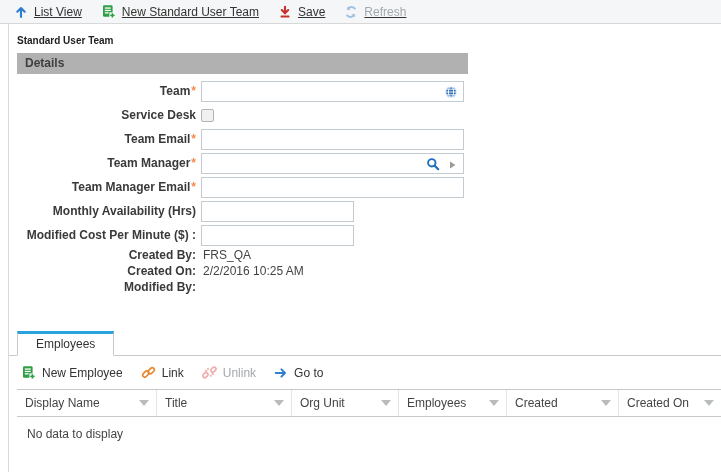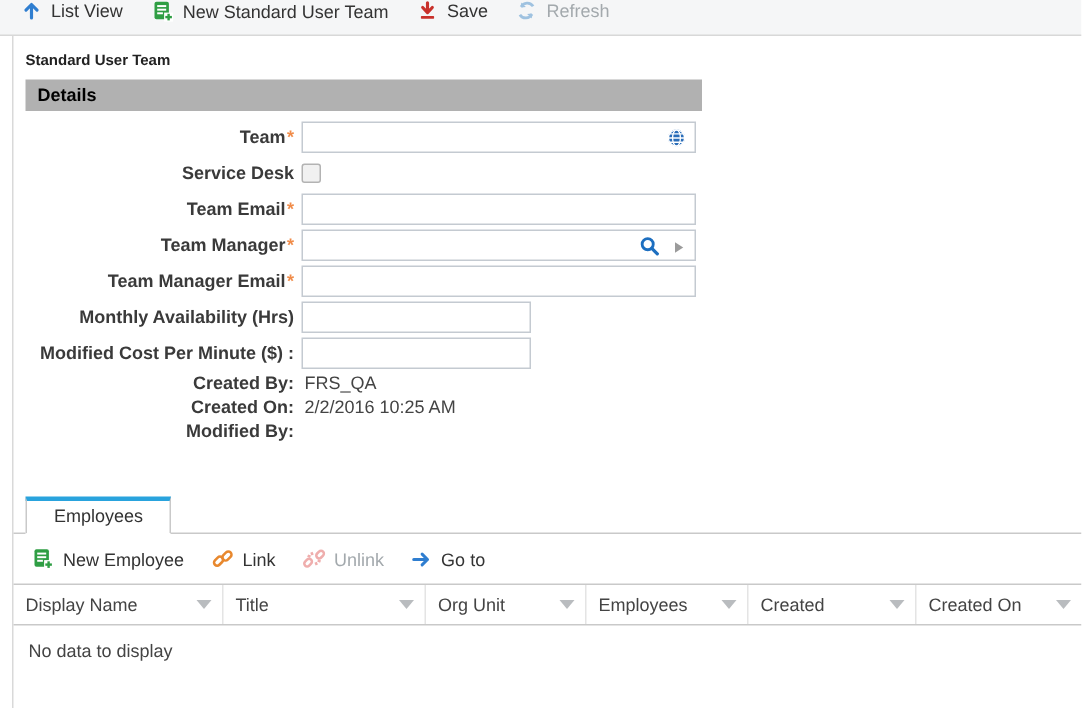--- a/index.html
+++ b/index.html
@@ -1,30 +1,30 @@
 <!DOCTYPE html>
 <html><head>
 <meta charset="utf-8">
 <style>
   * { margin:0; padding:0; box-sizing:border-box; }
   html,body { width:721px; height:472px; overflow:hidden; background:#fff;
     font-family:"Liberation Sans", sans-serif; font-size:12px; color:#333; }
 
   
   .top-toolbar { height:24px; background:#f5f6f7; border-bottom:1px solid #d8d8d8;
-    display:flex; align-items:flex-start; padding-left:14px; gap:19px; }
+    display:flex; align-items:center; padding-left:14px; gap:19px;text-decoration:underline; }
   .tbtn { display:flex; align-items:center; gap:6px; color:#333; cursor:pointer; white-space:nowrap; }
   .tbtn .ic { display:flex; align-items:center; }
   .tbtn.disabled { color:#a3a9ad; cursor:default; }
 
   
   .panel { margin-left:8px; border-left:1px solid #d9d9d9; height:448px; background:#fff; }
   .page-title { font-weight:bold; font-size:10px; color:#222; padding:11px 0 0 8px; }
   .details-bar { margin:7px 0 0 8px; width:451px; height:21px; background:#b1b1b1;
-    color:#000000; font-weight:bold; line-height:21px; padding-left:8px; }
+    color:#404040; font-weight:bold; line-height:21px; padding-left:8px; }
 
   
   .form { margin-top:5px; }
   .frow { display:flex; align-items:center; height:24px; }
   .frow.ro { height:16px; }
   .lbl { width:187px; text-align:right; font-weight:bold; color:#3a3a3a; white-space:nowrap; }
   .req { color:#f08c4a; font-weight:bold; margin-left:1px; }
   .ctl { margin-left:5px; display:flex; align-items:center; position:relative; }
   input.txt { width:263px; height:21px; border:1px solid #c4cad1; background:#fff;
     font:inherit; padding:0 4px; outline:none; }
@@ -39,21 +39,21 @@
   .roval { margin-left:7px; color:#444; }
 
   
   .tabstrip { display:flex; margin-top:36px; border-bottom:1px solid #c9c9c9; padding-left:8px;text-align:center; }
   .tab { background:#fff; border:1px solid #c9c9c9; border-top:3px solid #29a3dd;
     border-bottom:1px solid #fff; margin-bottom:-1px; height:25px; line-height:21px;
     padding:0 18px; color:#333; cursor:pointer; }
   .sub-toolbar { display:flex; align-items:center; gap:18px; padding-left:12px; height:33px; }
 
   
-  .grid { }
+  .grid { margin-left:8px; }
   .ghead { display:flex; border-top:1px solid #c9c9c9; border-bottom:1px solid #c9c9c9; height:28px; }
   .gcell { display:flex; align-items:center; justify-content:space-between;
     padding:0 7px 0 8px; border-right:1px solid #e4e4e4; color:#444; cursor:pointer; }
   .gcell:nth-child(1){ width:140px; } .gcell:nth-child(2){ width:135px; }
   .gcell:nth-child(3){ width:107px; } .gcell:nth-child(4){ width:108px; }
   .gcell:nth-child(5){ width:112px; } .gcell:nth-child(6){ flex:1; border-right:none; }
   .filter { width:0; height:0; border-left:5px solid transparent; border-right:5px solid transparent;
     border-top:6px solid #b9bcbf; display:inline-block; cursor:pointer; }
   .gbody { padding:10px 0 0 10px; color:#444; }
 </style>

